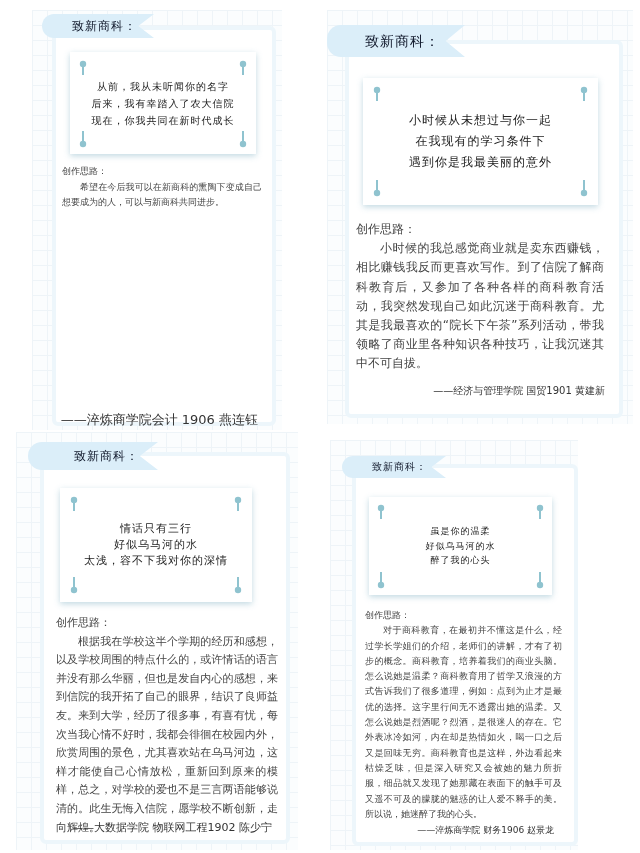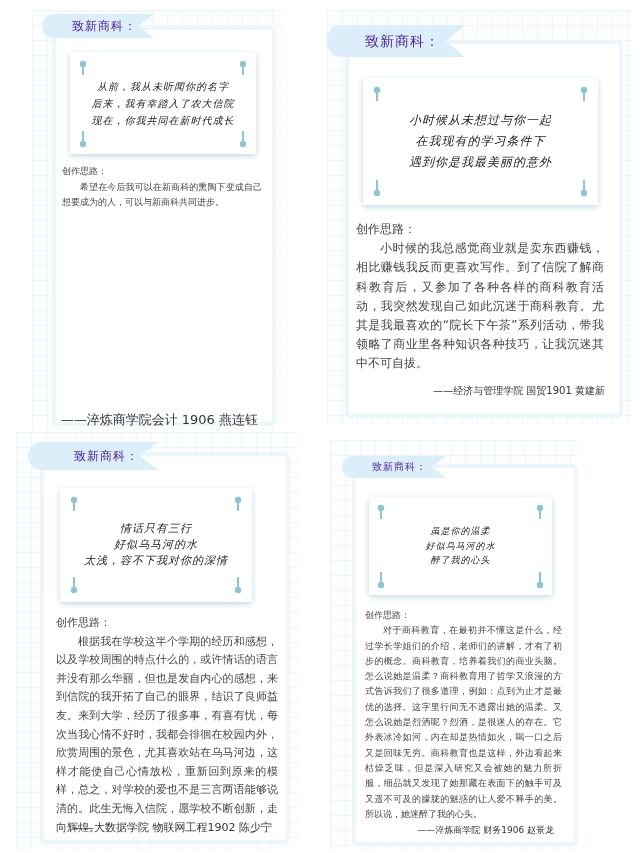--- a/index.html
+++ b/index.html
@@ -3,25 +3,25 @@
 <meta charset="utf-8">
 <style>
   html,body{margin:0;padding:0;}
   body{width:640px;height:853px;background:#ffffff;position:relative;overflow:hidden;
        font-family:"DejaVu Sans","Liberation Sans",sans-serif;color:#333;}
   .panel{position:absolute;
     background-color:#fbfdfe;
     background-image:linear-gradient(#eef4f8 1px,transparent 1px),linear-gradient(90deg,#eef4f8 1px,transparent 1px);
     background-size:15px 15px;}
   .frame{position:absolute;background:#ffffff;border:4px solid #edf6fb;border-radius:6px;box-sizing:border-box;}
-  .ribbon{position:absolute;background:#dbeef9;color:#4c1d95;
+  .ribbon{position:absolute;background:#dbeef9;color:#0f172a;
     clip-path:polygon(0 0,100% 0,86% 50%,100% 100%,0 100%);
     border-radius:14px 0 0 14px;box-sizing:border-box;letter-spacing:1px;}
   .card{position:absolute;background:#fff;box-shadow:0 2px 6px rgba(120,170,190,0.45);
-    display:flex;align-items:center;justify-content:center;text-align:center;font-style:italic;}
+    display:flex;align-items:center;justify-content:center;text-align:center;}
   .card .poem{color:#222;letter-spacing:1px;}
   .pin{position:absolute;width:8px;height:20px;}
   .pin svg{display:block;}
   .body-text{position:absolute;color:#444;text-align:justify;}
   .body-text .heading{display:block;}
   .body-text p{margin:0;text-indent:2em;}
   .sign{position:absolute;color:#333;text-align:right;white-space:nowrap;}
 </style>
 </head>
 <body>

